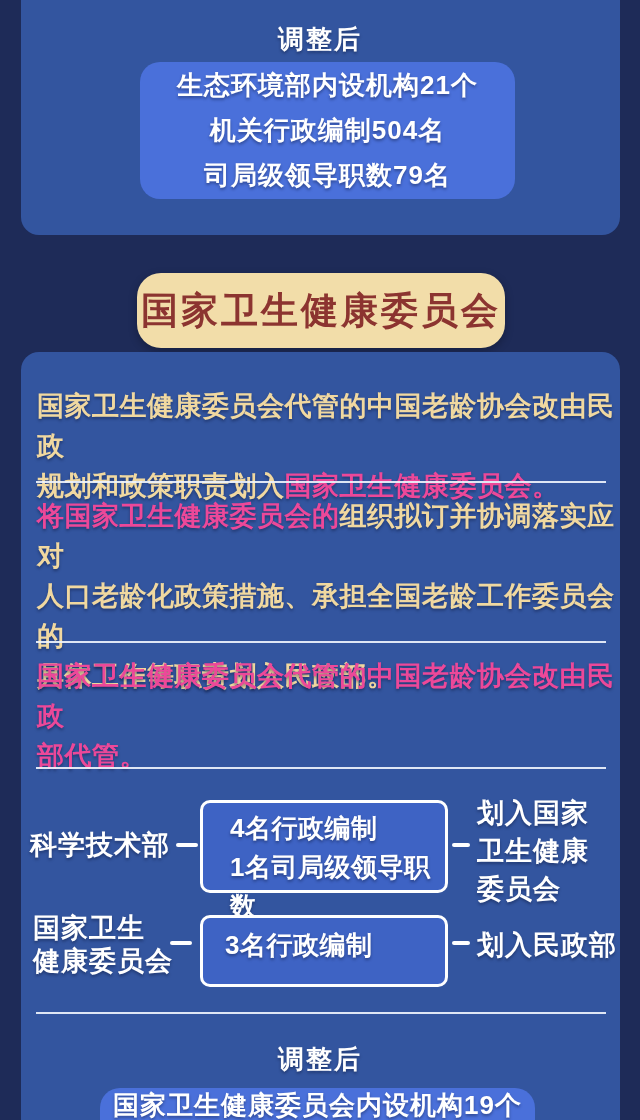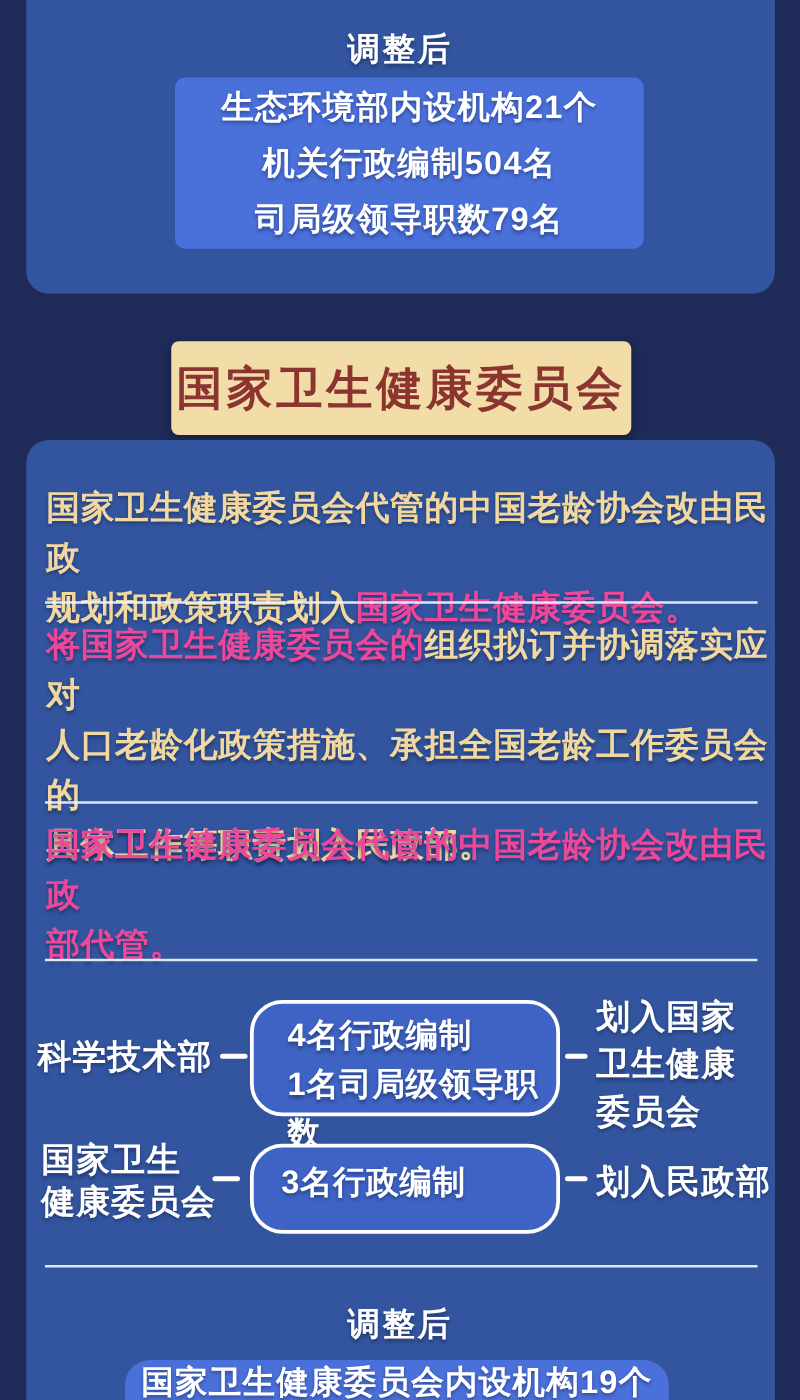--- a/index.html
+++ b/index.html
@@ -9,26 +9,26 @@
     font-family:"Liberation Sans","DejaVu Sans",sans-serif;font-weight:bold;color:#ffffff;
   }
   .page *{box-sizing:border-box;}
   .abs{position:absolute;}
   .card{position:absolute;left:21px;width:599px;background:#33559f;border-radius:18px;}
   .card-top{top:-22px;height:257px;}
   .card-main{top:352px;height:790px;border-bottom-left-radius:0;border-bottom-right-radius:0;}
   .tshadow{text-shadow:0 2px 3px rgba(8,16,45,.40);}
   .section-label{left:0;top:22px;width:640px;text-align:center;font-size:26px;letter-spacing:2px;}
   .section-label.bottom{top:1042px;}
-  .stat-box{background:#4a70da;border-radius:8px;text-align:center;}
+  .stat-box{background:#4a70da;border-radius:20px;text-align:center;}
   .stat-box-top{left:140px;top:62px;width:375px;height:137px;padding-top:1px;}
   .stat-box-top .stat-line{font-size:26px;line-height:45px;letter-spacing:1px;}
   .stat-box-bottom{left:100px;top:1088px;width:435px;height:50px;border-radius:20px 20px 0 0;font-size:26px;line-height:34px;letter-spacing:1px;}
   .banner{
-    left:137px;top:273px;width:368px;height:75px;background:#f2dda9;border-radius:6px;
+    left:137px;top:273px;width:368px;height:75px;background:#f2dda9;border-radius:24px;
     text-align:center;line-height:75px;font-size:37px;color:#8c3430;letter-spacing:3px;
     box-shadow:0 3px 8px rgba(0,0,0,.28);text-shadow:none;
   }
   .para{left:37px;width:578px;font-size:27px;line-height:40px;white-space:pre-line;letter-spacing:0.5px;}
   .para-1{top:386px;}
   .para-2{top:496px;}
   .para-3{top:656px;}
   .seg-yellow{color:#f0d8a0;}
   .seg-white{color:#ec4899;}
   .divider{left:36px;width:570px;height:2px;background:rgba(238,243,252,.92);}
@@ -39,21 +39,21 @@
   .dg-label{font-size:27px;line-height:33px;white-space:pre-line;letter-spacing:1px;}
   .src-1{left:30px;top:831px;line-height:28px;}
   .tgt-1{left:477px;top:794px;line-height:38px;}
   .src-2{left:33px;top:912px;}
   .tgt-2{left:477px;top:931px;line-height:28px;}
   .dash{height:4px;background:#ffffff;border-radius:2px;}
   .dash-1l{left:176px;top:843px;width:22px;}
   .dash-1r{left:452px;top:843px;width:18px;}
   .dash-2l{left:170px;top:941px;width:22px;}
   .dash-2r{left:452px;top:941px;width:18px;}
-  .dg-box{background:#3e63c4;border:3px solid #ffffff;border-radius:26px;}
+  .dg-box{background:#3e63c4;border:3px solid #ffffff;border-radius:10px;}
   .dg-box-1{left:200px;top:800px;width:248px;height:93px;padding:6px 0 0 27px;}
   .dg-box-1 .dg-box-line{font-size:26px;line-height:39px;letter-spacing:0.5px;}
   .dg-box-2{left:200px;top:915px;width:248px;height:72px;padding-left:22px;}
   .dg-box-2 .dg-box-line{font-size:26px;line-height:54px;letter-spacing:0.5px;}
 </style>
 </head>
 <body>
 
 <div class="page">
 

